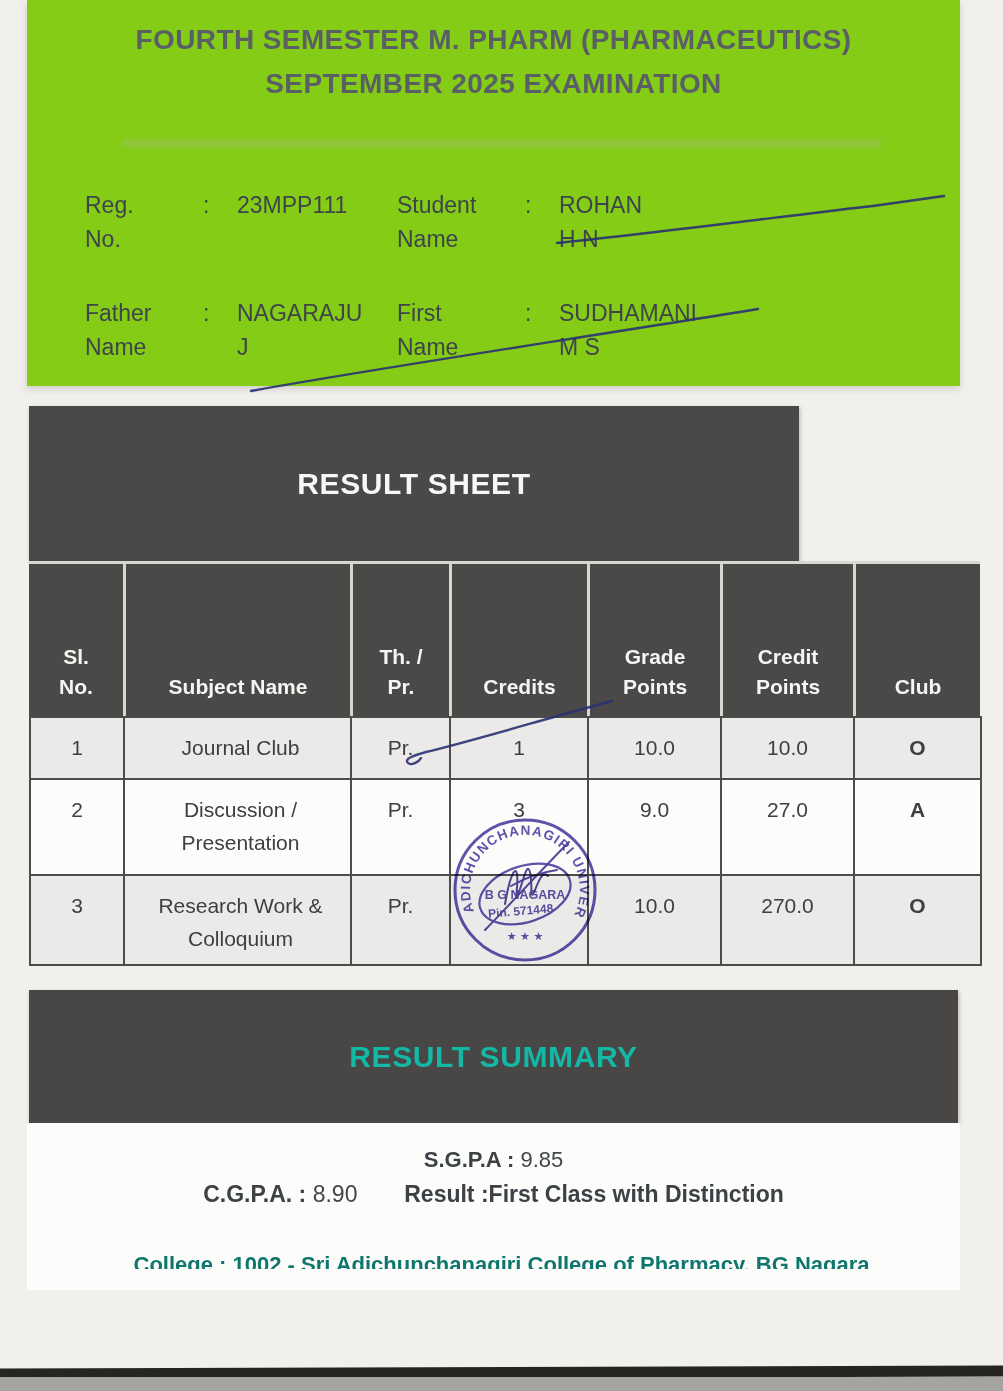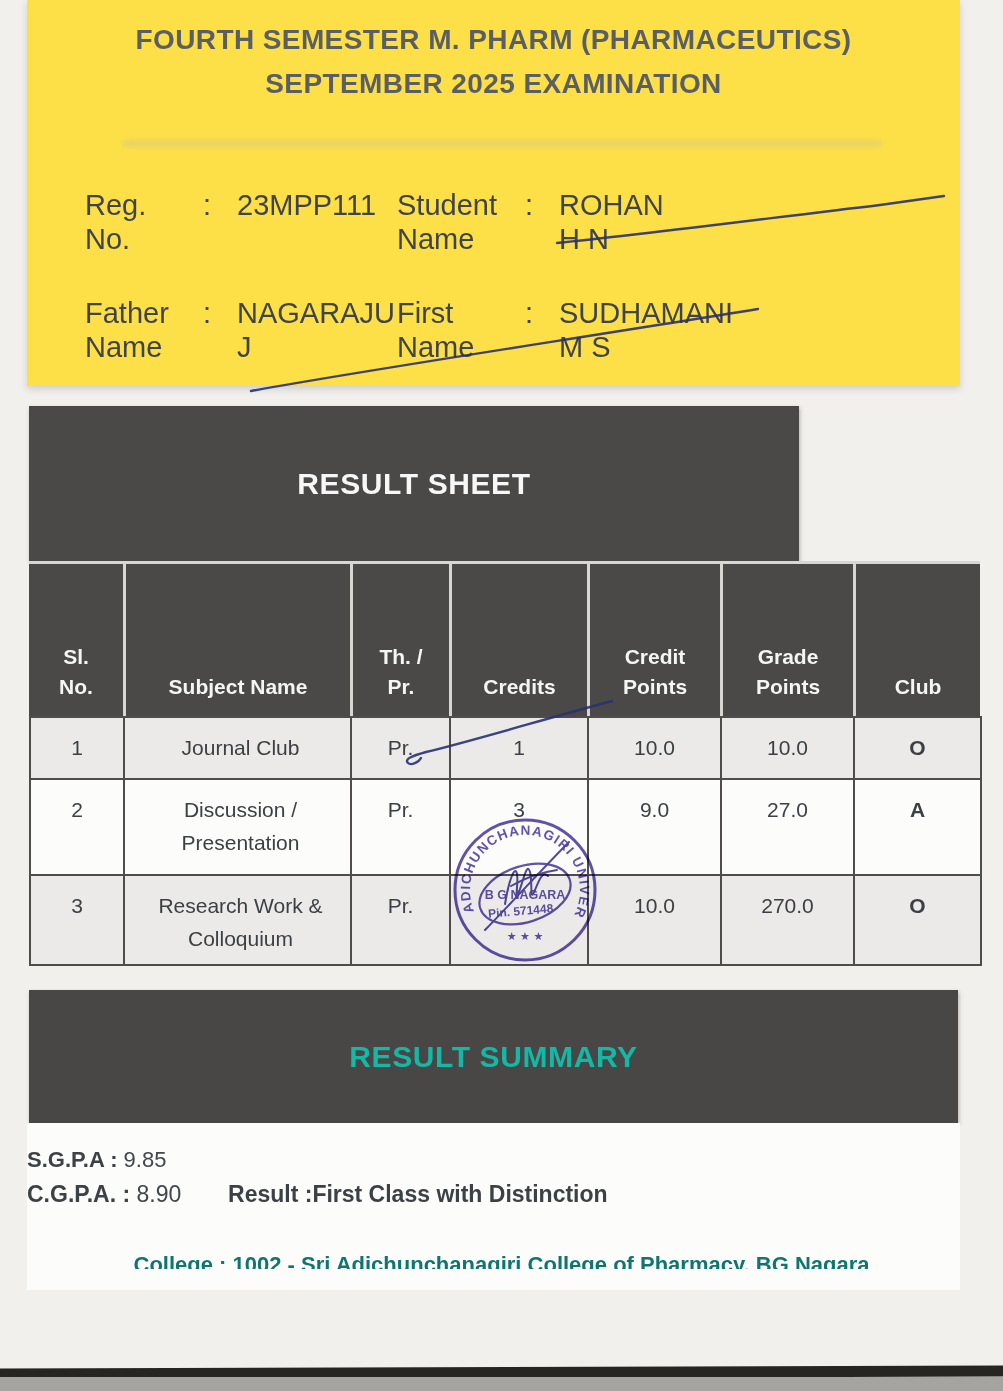--- a/index.html
+++ b/index.html
@@ -5,30 +5,30 @@
   html,body{margin:0;padding:0;background:#d9d7d4;}
   .page{
     position:relative;width:1003px;height:1391px;overflow:hidden;
     background:#f2f0ed;
     font-family:"Liberation Sans","DejaVu Sans",sans-serif;
     color:#3e4246;
   }
   
   .info-card{
     position:absolute;left:27px;top:0;width:933px;height:386px;
-    background:#fde047;box-shadow:0 3px 7px rgba(120,115,110,.28);
+    background:#84cc16;box-shadow:0 3px 7px rgba(120,115,110,.28);
   }
   .doc-title{padding-top:18px;text-align:center;font-weight:bold;
     font-size:28px;line-height:44px;color:#5a5f66;letter-spacing:.4px;}
   .smudge{position:absolute;left:95px;top:140px;width:760px;height:7px;
     background:rgba(186,183,178,.30);filter:blur(2.5px);border-radius:4px;}
   .info-grid{
     position:absolute;left:58px;top:188px;
     display:grid;grid-template-columns:118px 34px 160px 128px 34px 150px;
-    grid-row-gap:40px;font-size:29px;line-height:34px;color:#3f444a;
+    grid-row-gap:40px;font-size:23px;line-height:34px;color:#3f444a;
   }
   .info-grid .lbl{padding-right:36px;}
   .info-grid .val{padding-right:48px;}
   
   .sheet-banner{
     position:absolute;left:29px;top:406px;width:770px;height:155px;
     background:#4a4947;color:#f7f7f7;font-weight:bold;font-size:30px;
     letter-spacing:.6px;display:flex;align-items:center;justify-content:center;
     box-shadow:1px 2px 4px rgba(90,88,84,.4);
   }
@@ -59,21 +59,21 @@
   td.grade{font-weight:bold;}
   
   .summary-banner{
     position:absolute;left:29px;top:990px;width:929px;height:133px;
     background:#484745;color:#14b8a6;font-weight:bold;font-size:30px;
     letter-spacing:.6px;display:flex;align-items:center;justify-content:center;
     box-shadow:1px 2px 4px rgba(90,88,84,.4);
   }
   .summary-body{
     position:absolute;left:27px;top:1123px;width:933px;height:167px;
-    background:#fcfcfb;text-align:left;
+    background:#fcfcfb;text-align:center;
   }
   .sgpa-line{margin-top:24px;font-size:22px;color:#41464b;}
   .cgpa-line{margin-top:8px;font-size:23px;color:#41464b;}
   .bold{font-weight:bold;color:#3c4145;}
   .gap{display:inline-block;width:34px;}
   .college-clip{
     position:absolute;left:0;top:1252px;width:1003px;height:17px;
     overflow:hidden;text-align:center;
   }
   .college-line{
@@ -117,22 +117,22 @@
   </div>
 
   <div class="sheet-banner">RESULT SHEET</div>
 
   <div class="grid-table">
     <div class="thead">
       <div class="th">Sl. No.</div>
       <div class="th">Subject Name</div>
       <div class="th">Th. / Pr.</div>
       <div class="th">Credits</div>
+      <div class="th">Grade Points</div>
       <div class="th">Credit Points</div>
-      <div class="th">Grade Points</div>
       <div class="th">Club</div>
     </div>
     <table class="tbody">
       <colgroup>
         <col style="width:94px">
           <col style="width:227px">
           <col style="width:99px">
         <col style="width:138px">
           <col style="width:133px">
           <col style="width:133px">

